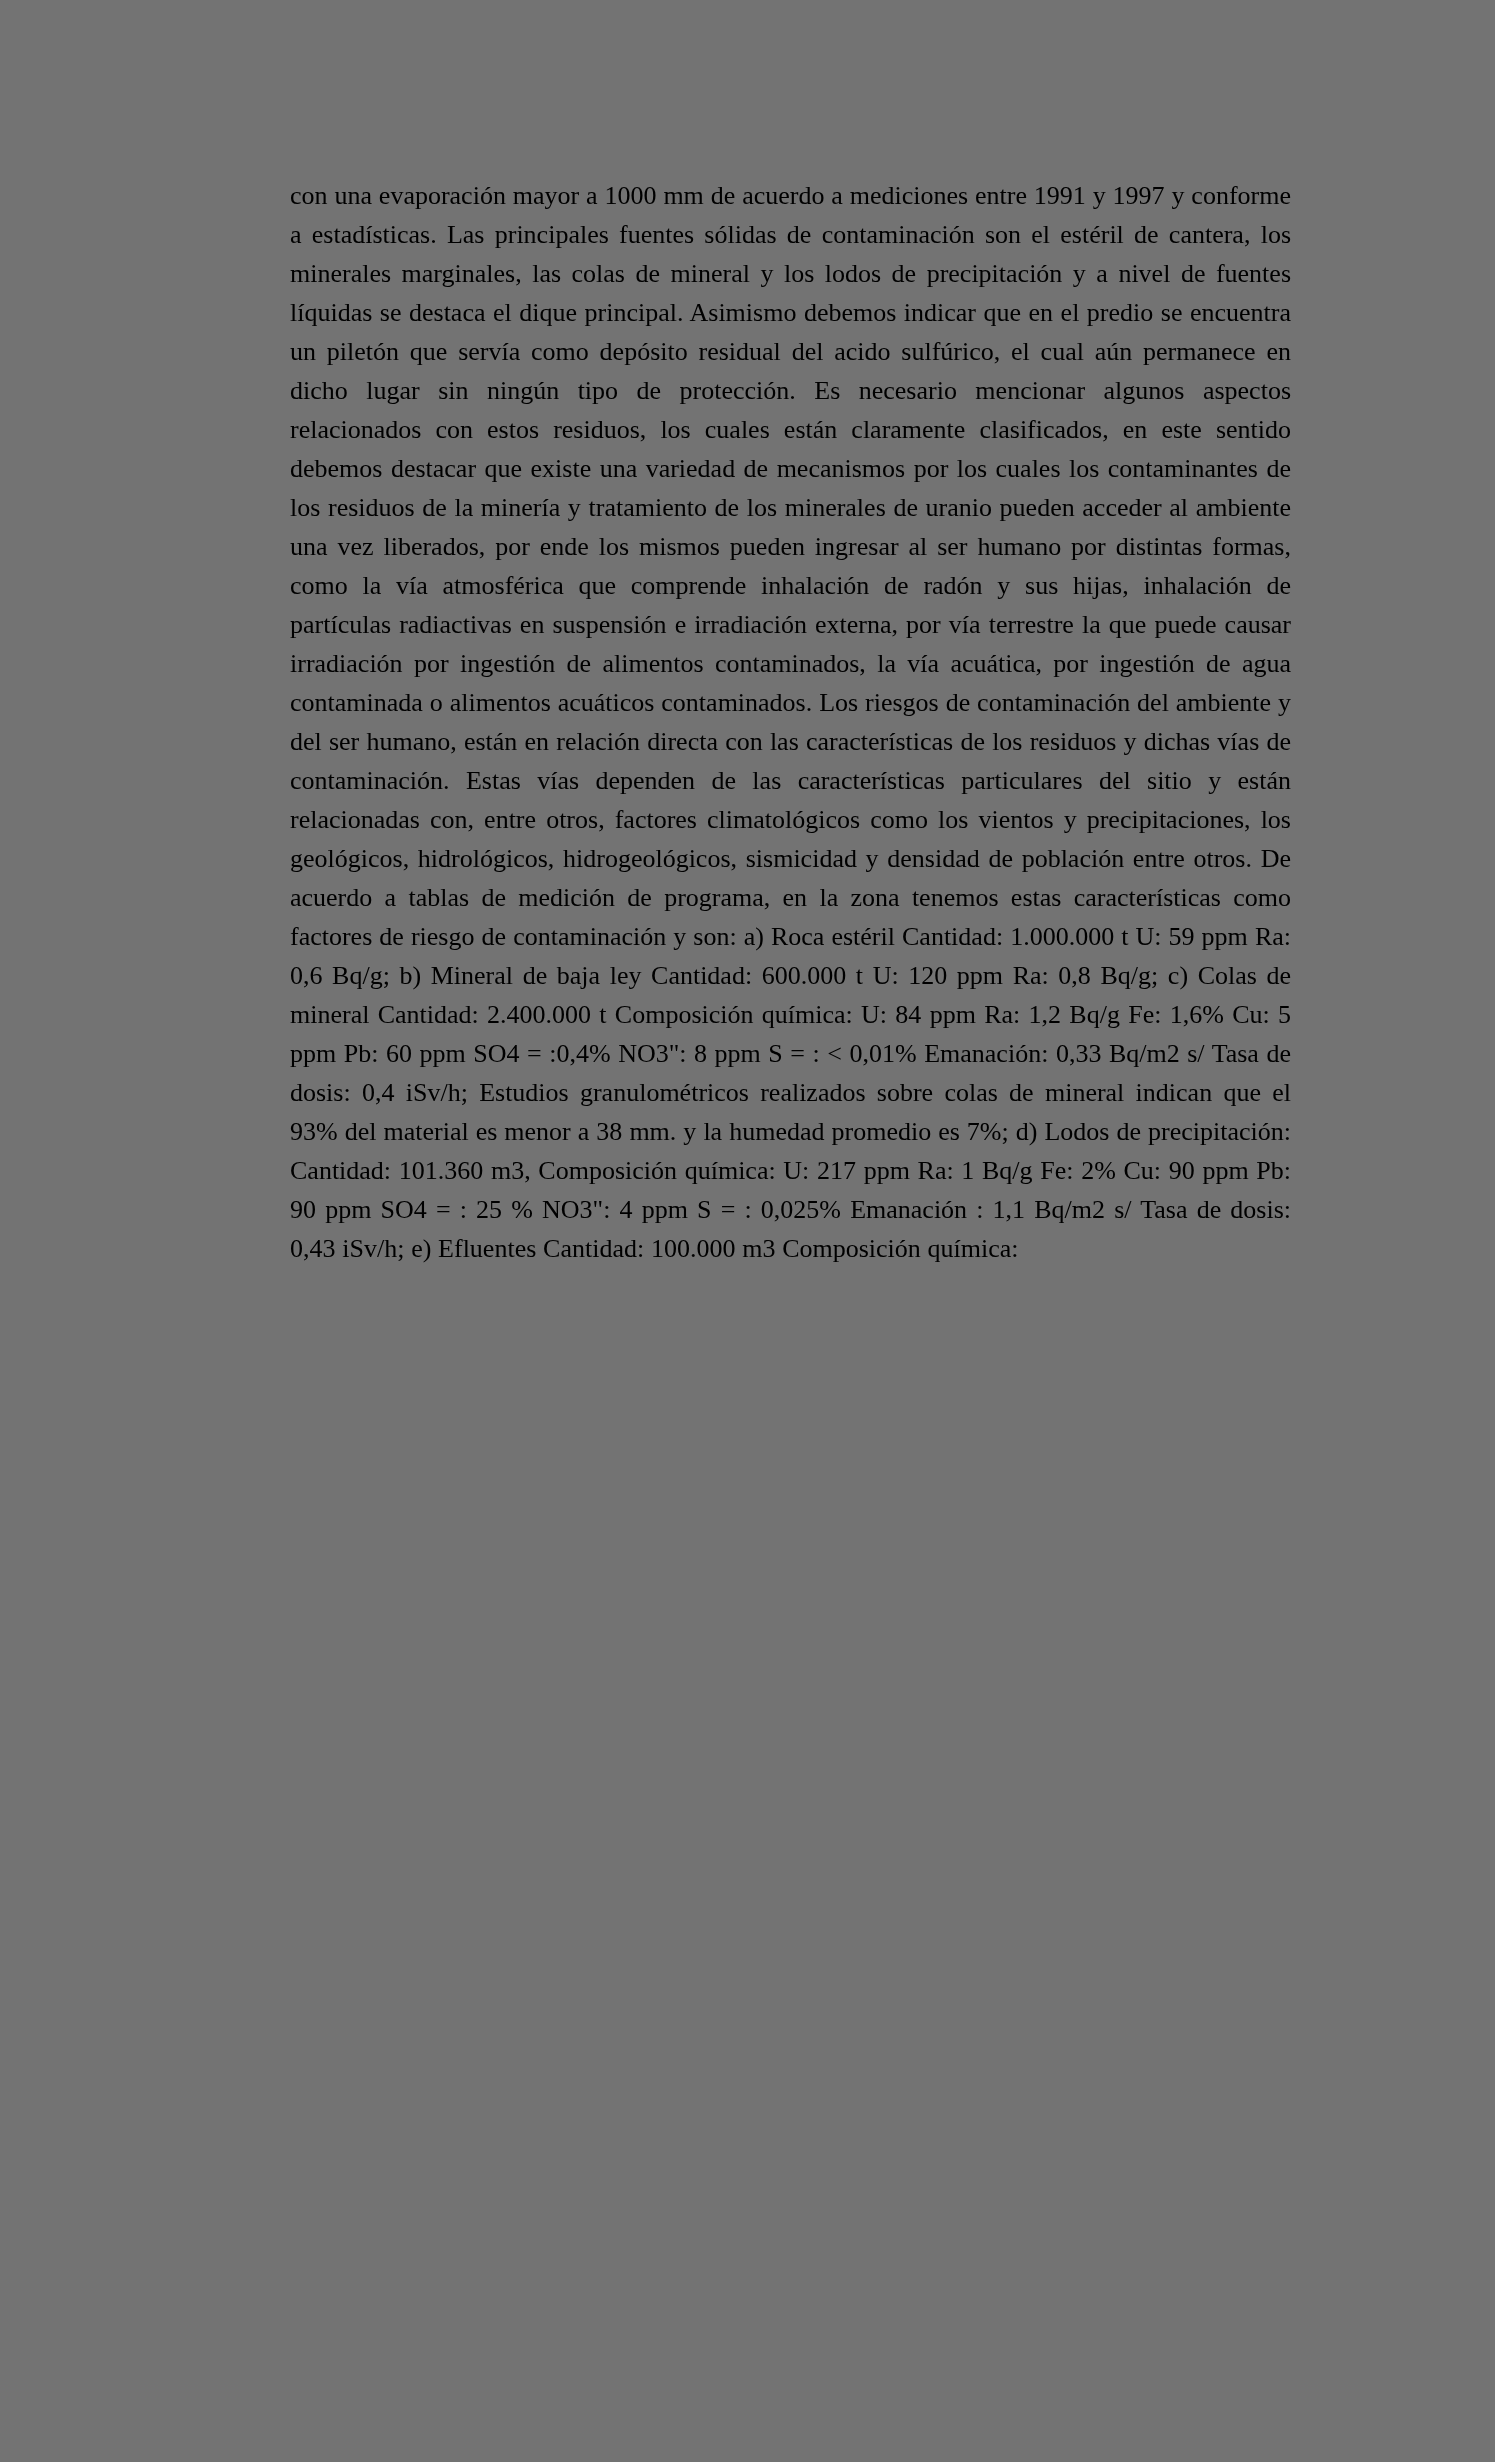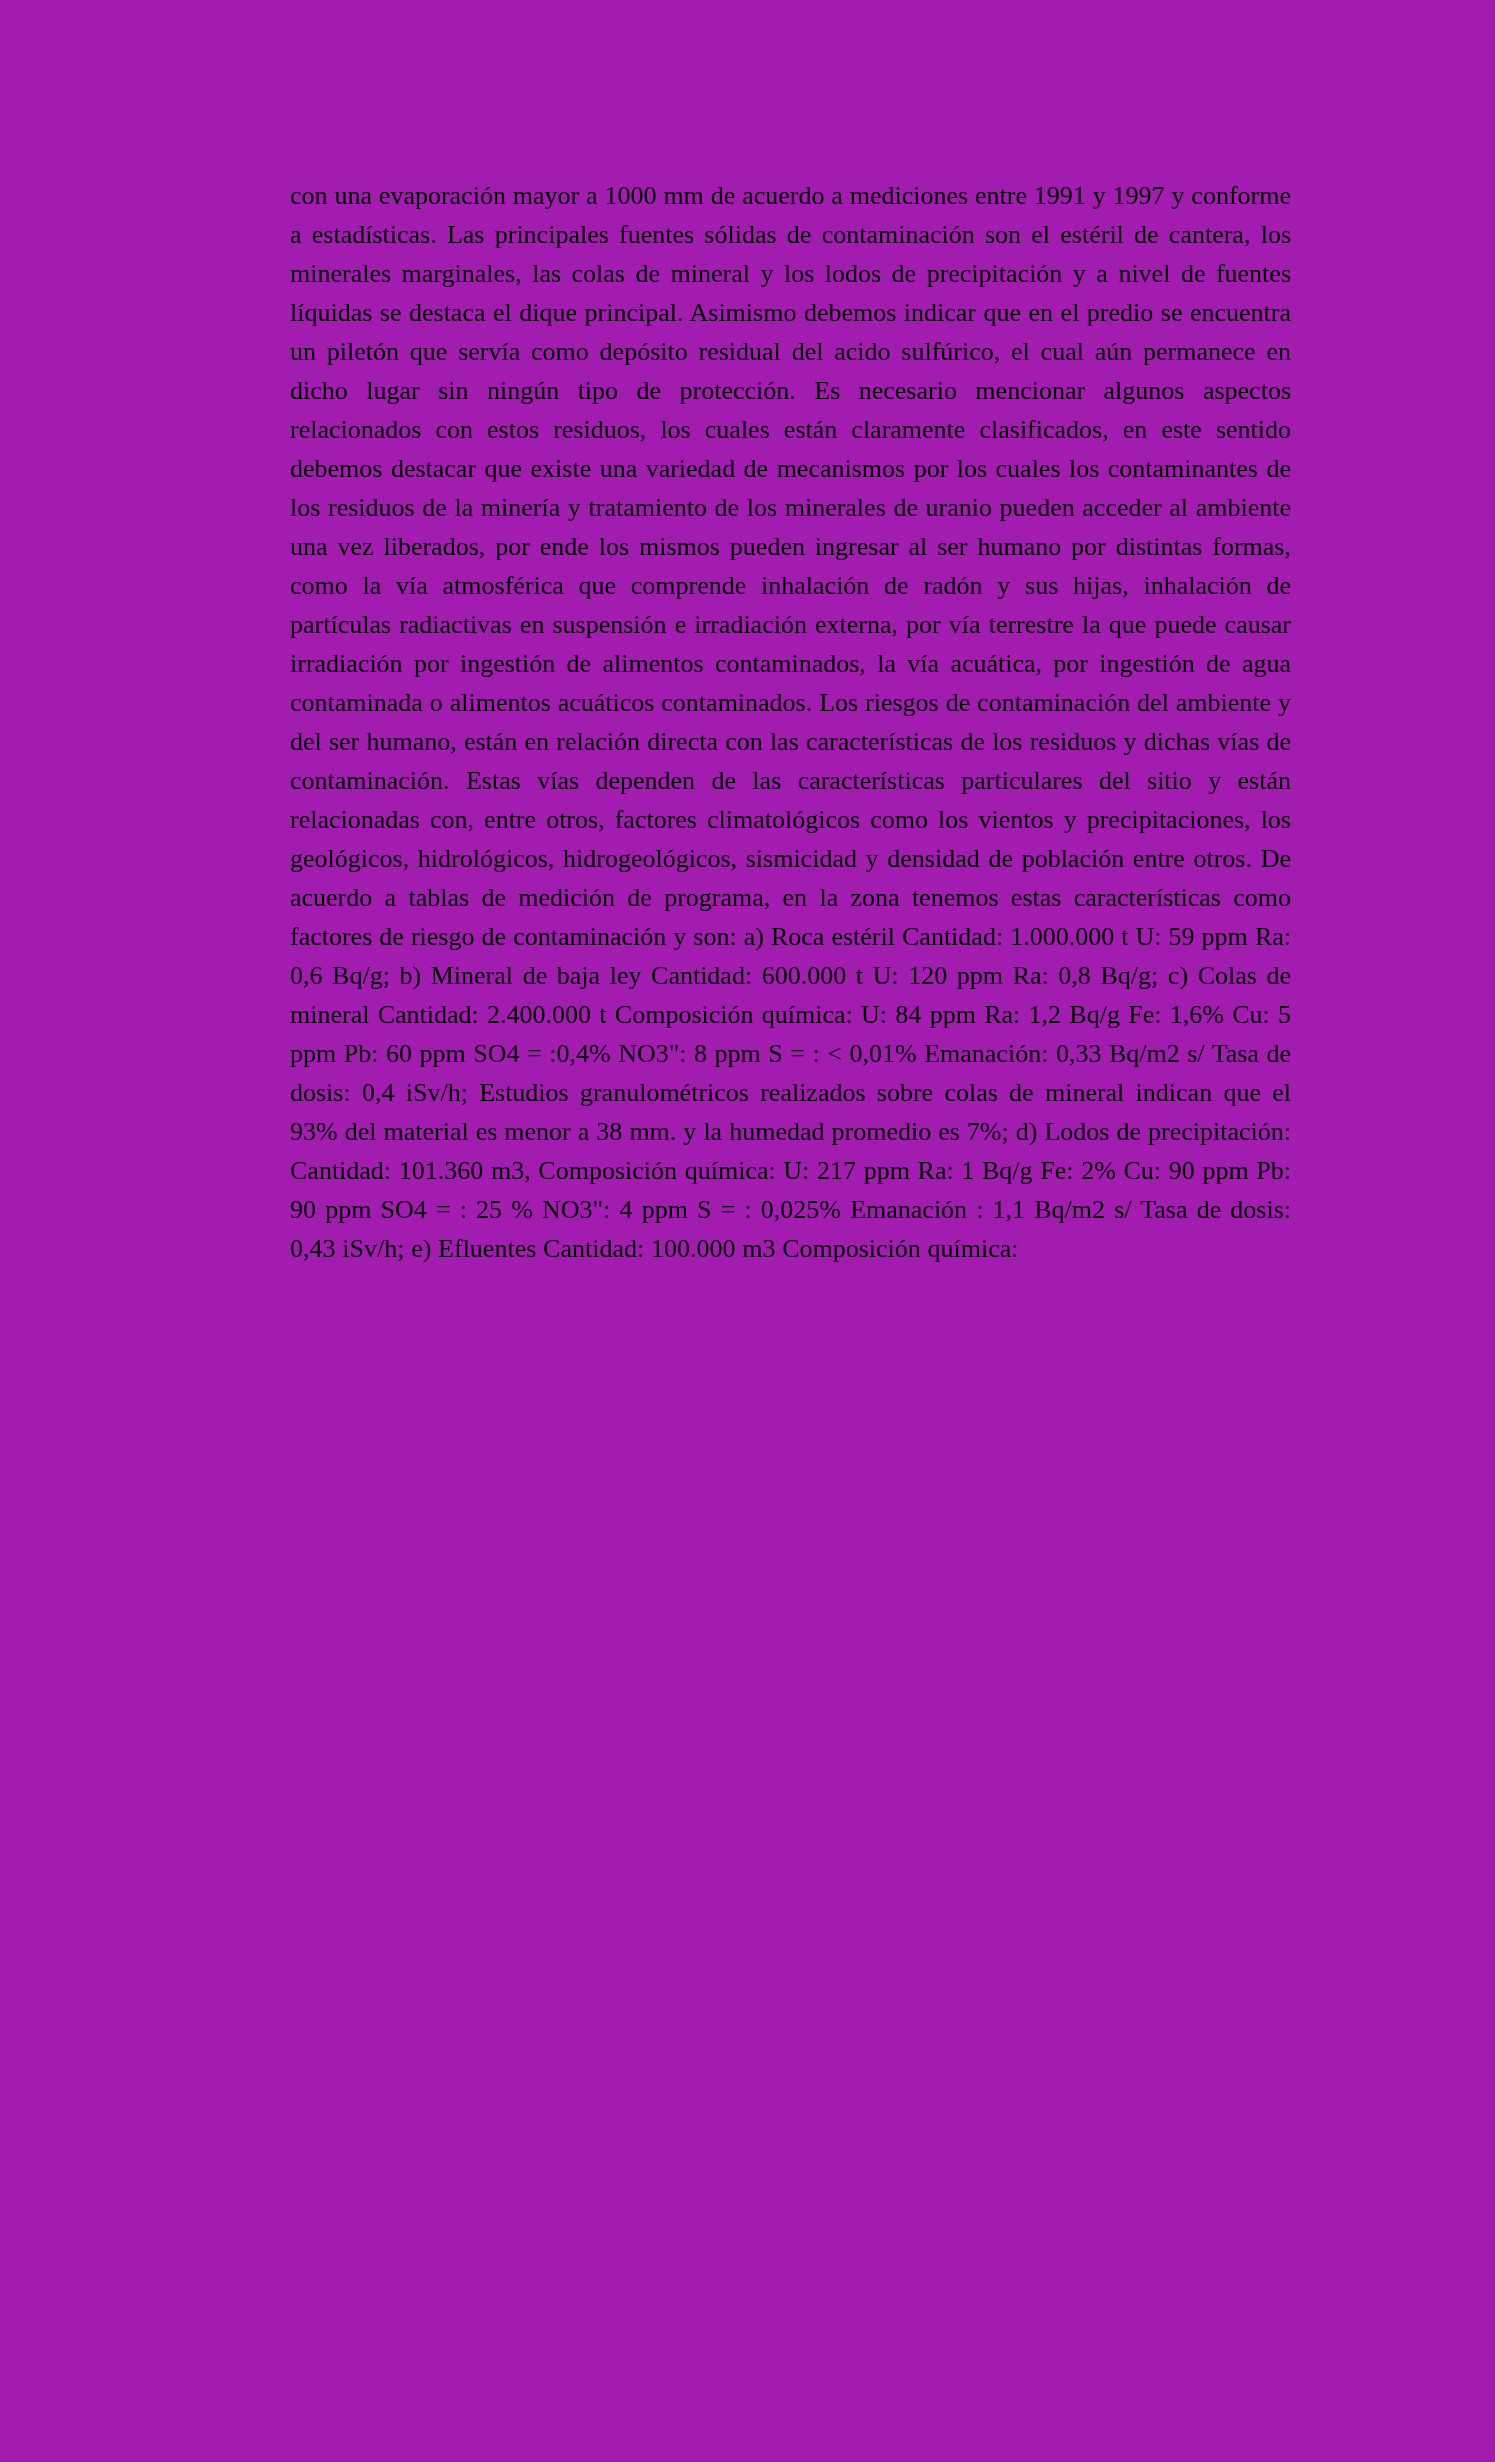--- a/index.html
+++ b/index.html
@@ -6,21 +6,21 @@
   html, body {
     margin: 0;
     padding: 0;
     background: #ffffff;
   }
 
   .page {
     position: relative;
     width: 1495px;
     height: 2462px;
-    background: #a21caf;
+    background: #737373;
     overflow: hidden;
     box-sizing: border-box;
   }
 
   .text-block {
     position: absolute;
     left: 290px;
     top: 176px;
     width: 1001px;
   }

